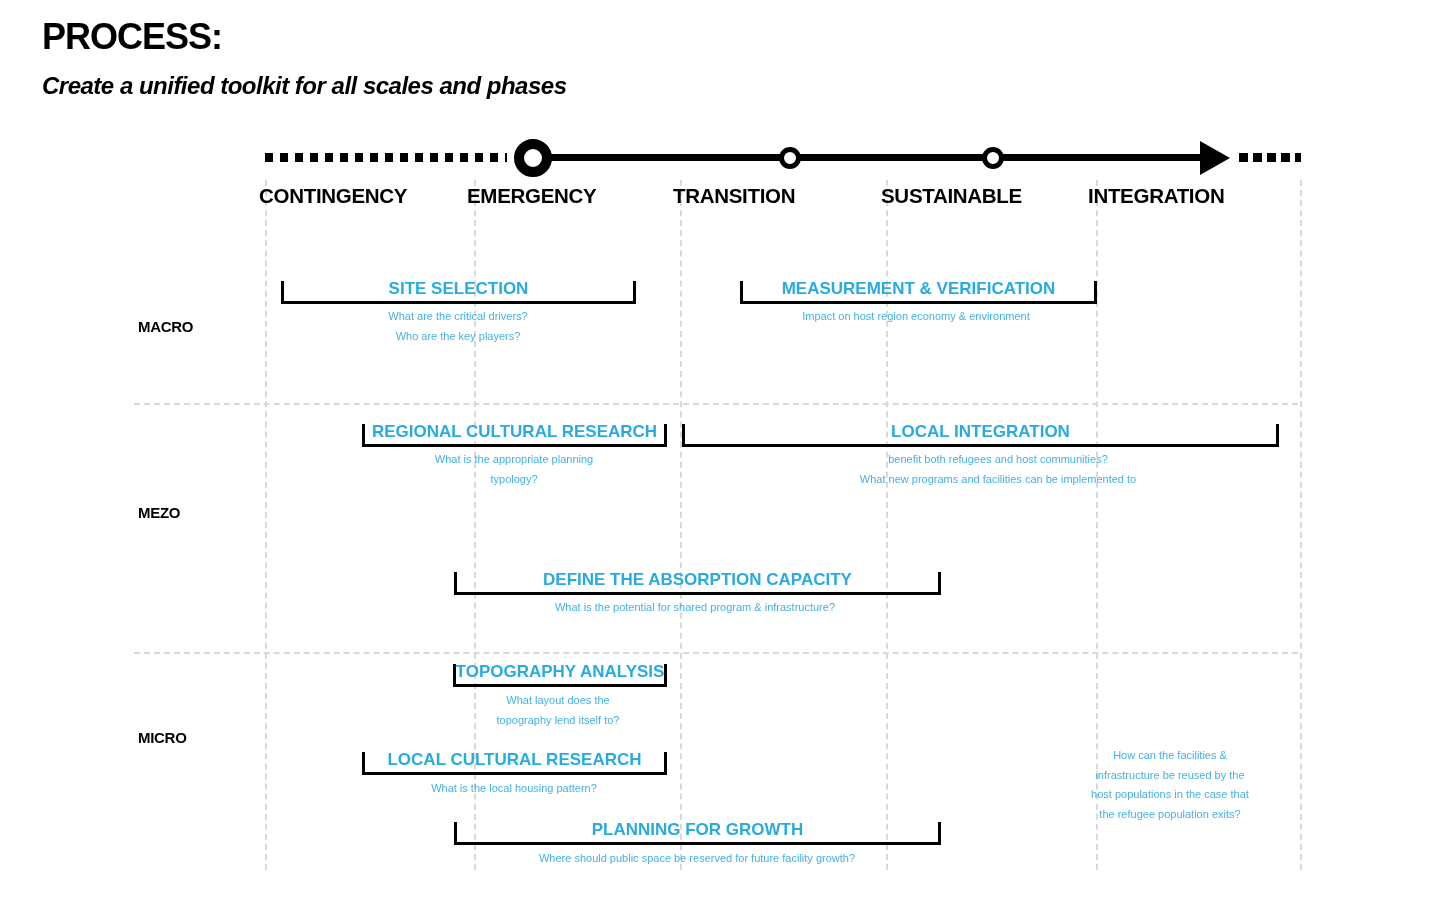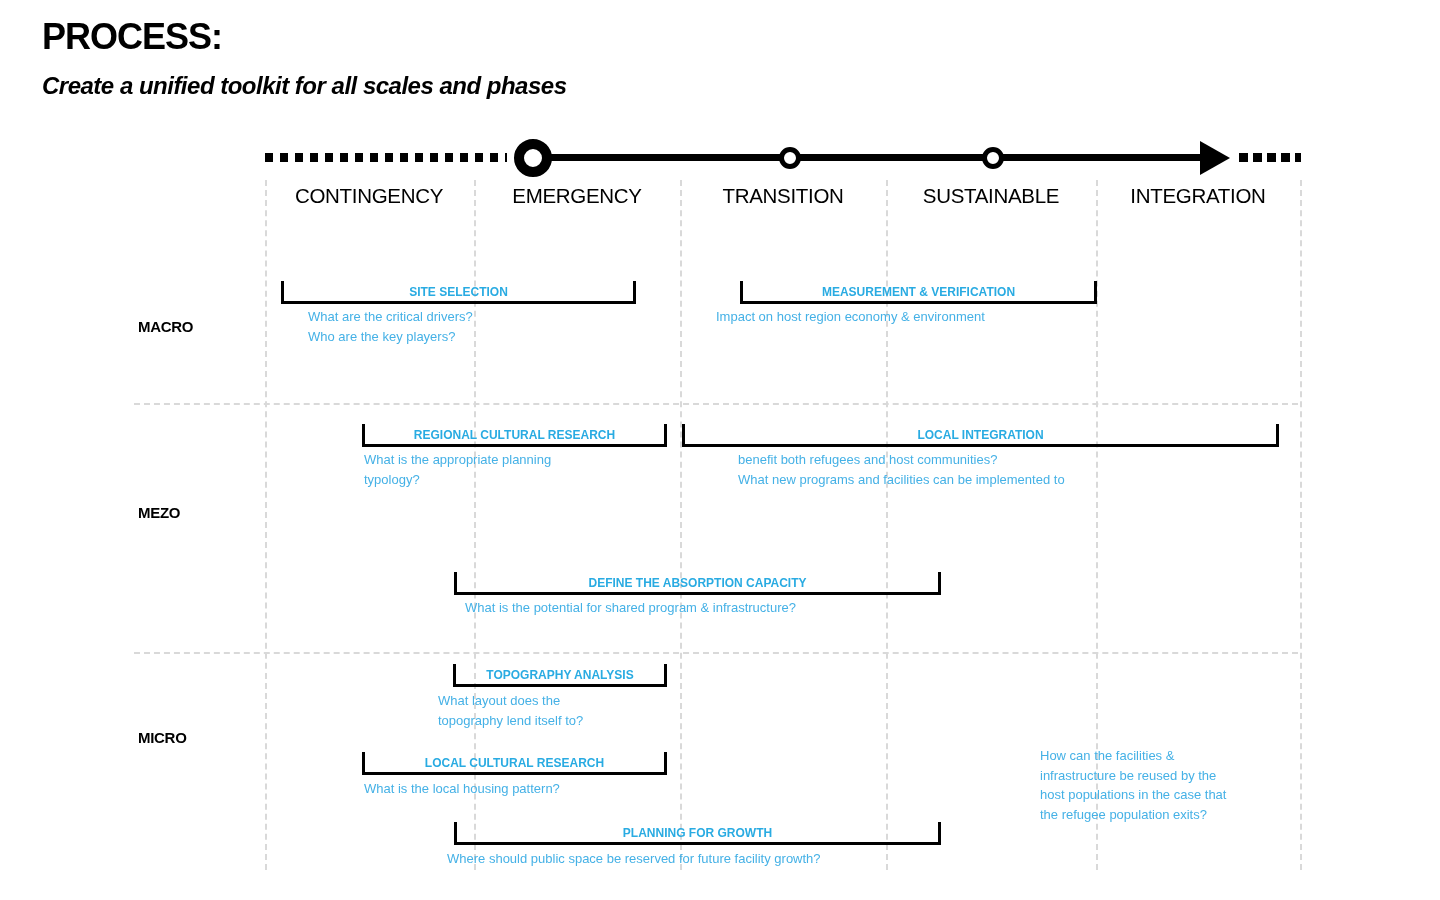--- a/index.html
+++ b/index.html
@@ -23,35 +23,35 @@
   .tl-solid{position:absolute;left:550px;top:154px;width:656px;height:7px;background:var(--ink);}
   .tl-node-big{position:absolute;left:514px;top:139px;width:18px;height:18px;
     border:10px solid var(--ink);border-radius:50%;background:#fff;}
   .tl-node-small{position:absolute;top:147px;width:12px;height:12px;
     border:5px solid var(--ink);border-radius:50%;background:#fff;}
   .tl-arrow{position:absolute;left:1200px;top:141px;width:0;height:0;
     border-top:17px solid transparent;border-bottom:17px solid transparent;border-left:30px solid var(--ink);}
   .tl-dashes{position:absolute;left:1239px;top:153px;width:62px;height:9px;
     background:repeating-linear-gradient(90deg,var(--ink) 0 9px,transparent 9px 14px);}
 
-  .phase-label{position:absolute;top:184px;width:220px;text-align:center;
-    font-size:20.5px;font-weight:normal;letter-spacing:-0.3px;white-space:nowrap;}
+  .phase-label{position:absolute;top:184px;width:220px;text-align:left;
+    font-size:20.5px;font-weight:bold;letter-spacing:-0.3px;white-space:nowrap;}
 
   
   .vline{position:absolute;top:180px;height:690px;width:0;border-left:2px dashed var(--grid);}
   .hline{position:absolute;left:134px;width:1164px;height:0;border-top:2px dashed var(--grid);}
 
   .row-label{position:absolute;left:138px;font-size:15px;font-weight:bold;letter-spacing:-0.3px;}
 
   
   .bracket{position:absolute;height:20px;border:3px solid var(--ink);border-top:none;
     display:flex;align-items:flex-end;justify-content:center;background:transparent;}
-  .bracket-title{font-size:12px;font-weight:bold;color:var(--accent);
+  .bracket-title{font-size:17px;font-weight:bold;color:var(--accent);
     padding-bottom:2px;white-space:nowrap;letter-spacing:0;}
-  .questions{position:absolute;text-align:left;font-size:13px;line-height:19.5px;color:var(--question);}
+  .questions{position:absolute;text-align:center;font-size:11px;line-height:19.5px;color:var(--question);}
   .questions div{white-space:nowrap;}
 </style>
 </head>
 <body>
 
 <div class="canvas">
 
   <div class="title">PROCESS:</div>
   <div class="subtitle">Create a unified toolkit for all scales and phases</div>
 

